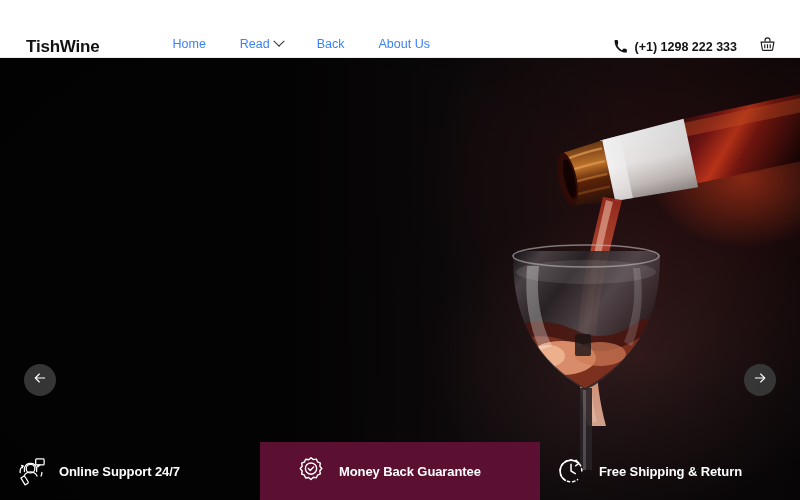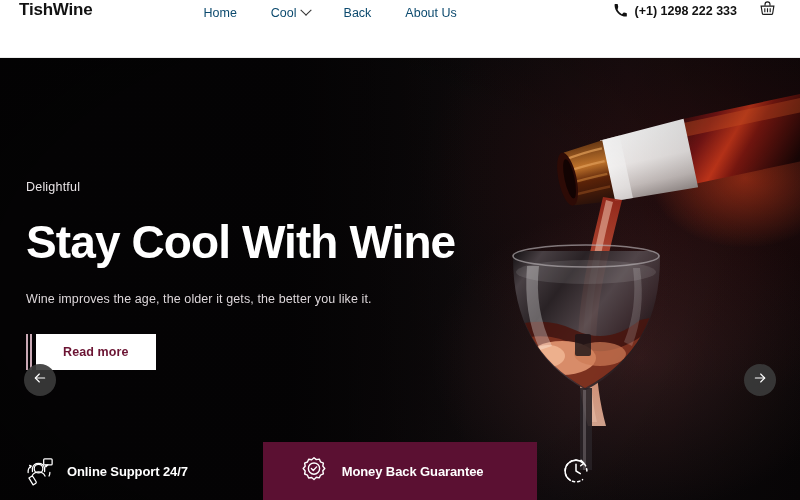--- a/index.html
+++ b/index.html
@@ -9,36 +9,35 @@
     background:#000;
     -webkit-font-smoothing:antialiased;
   }
   .page { position:relative; width:800px; height:500px; overflow:hidden; background:#0a0809; }
 
   
   .header {
     position:relative; z-index:40;
     height:58px; width:100%;
     background:#ffffff;
-    display:flex; align-items:flex-start;
-    padding:0 24px 0 19px;
+    display:flex; align-items:flex-end;
+    padding:0 24px 0 26px;
     border-bottom:1px solid #ececec;
-    gap:38px;
   }
   .brand {
     font-size:17px; font-weight:bold; color:#121212;
     letter-spacing:-0.2px; white-space:nowrap;
   }
   .nav {
     display:flex; align-items:center; gap:0px;
     margin-left:56px;
   }
   .nav-item {
     position:relative;
-    font-size:12.5px; color:#0c4a6e;
+    font-size:12.5px; color:#3b82f6;
     padding:6px 17px;
     white-space:nowrap;
     cursor:pointer;
     display:flex; align-items:center; gap:5px;
   }
   .chev {
     display:inline-block; width:8px; height:8px;
     border-right:1.4px solid #333; border-bottom:1.4px solid #333;
     transform:rotate(45deg) translate(-2px,-2px);
   }
@@ -114,21 +113,21 @@
   .arrow.right { left:744px; }
 
   
   .features {
     position:absolute; left:0; bottom:0; z-index:35;
     width:800px; height:58px;
     display:flex;
   }
   .feat {
     flex:1 1 0; display:flex; align-items:center; gap:13px;
-    padding-left:24px;
+    padding-left:16px;
   }
   .feat.mid { background:#5b1032; padding-left:36px; }
   .feat .label {
     font-size:13px; font-weight:bold; color:#ffffff;
     letter-spacing:-.1px; white-space:nowrap;
   }
   .feat .ico { flex:0 0 auto; display:flex; align-items:center; }
 </style>
 </head>
 <body>
@@ -136,21 +135,21 @@
 <div class="page">
 
   <header class="header">
     <div class="brand">TishWine</div>
 
     <nav class="nav">
       <div class="nav-item">
         <span>Home</span>
       </div>
       <div class="nav-item">
-        <span>Cool</span>
+        <span>Read</span>
         <span class="chev"></span>
       </div>
       <div class="nav-item">
         <span>Back</span>
       </div>
       <div class="nav-item">
         <span>About Us</span>
       </div>
     </nav>
 
@@ -284,32 +283,20 @@
         <linearGradient id="lfade" x1="0" y1="0" x2="1" y2="0">
           <stop offset="0%" stop-color="#040304" stop-opacity="1"></stop>
           <stop offset="62%" stop-color="#040304" stop-opacity="0.97"></stop>
           <stop offset="100%" stop-color="#040304" stop-opacity="0"></stop>
         </linearGradient>
       </defs>
     </svg>
 
     <div class="vignette"></div>
 
-    <div class="hero-copy">
-      <div class="eyebrow">Delightful</div>
-      <h1 class="headline">Stay Cool With Wine</h1>
-      <p class="subline">Wine improves the age, the older it gets, the better you like it.</p>
-      <div class="cta-wrap">
-        <span class="cta-bars">
-            <i></i>
-            <i></i>
-          </span>
-        <button class="cta">Read more</button>
-      </div>
-    </div>
 
     <div class="arrow left">
       <span>
         <svg width="16" height="16" viewBox="0 0 24 24" fill="none" stroke="#ffffff" stroke-width="1.7" stroke-linecap="round" stroke-linejoin="round">
           <path d="M19 12H5"></path>
             <path d="M11 18l-6-6 6-6"></path>
         </svg>
       </span>
     </div>
     <div class="arrow right">
@@ -355,17 +342,18 @@
       <div class="feat">
         <span class="ico">
           <svg width="30" height="30" viewBox="0 0 32 32" fill="none" stroke="#ffffff" stroke-width="1.6" stroke-linecap="round" stroke-linejoin="round">
             <path d="M27.6 16a11.6 11.6 0 1 0-4.6 9.2" stroke-dasharray="2.4 3.2"></path>
             <path d="M16 4.4A11.6 11.6 0 0 0 4.4 16c0 4.2 2.2 7.9 5.6 10"></path>
             <path d="M16 4.4a11.6 11.6 0 0 1 8 3.2"></path>
             <path d="M21.4 4.6L24.4 7.8 21 10.4"></path>
             <path d="M16 8.8V16l4.6 2.8"></path>
           </svg>
         </span>
+        <span class="label">Free Shipping &amp; Return</span>
       </div>
 
     </div>
   </section>
 </div>
 
 </body></html>

